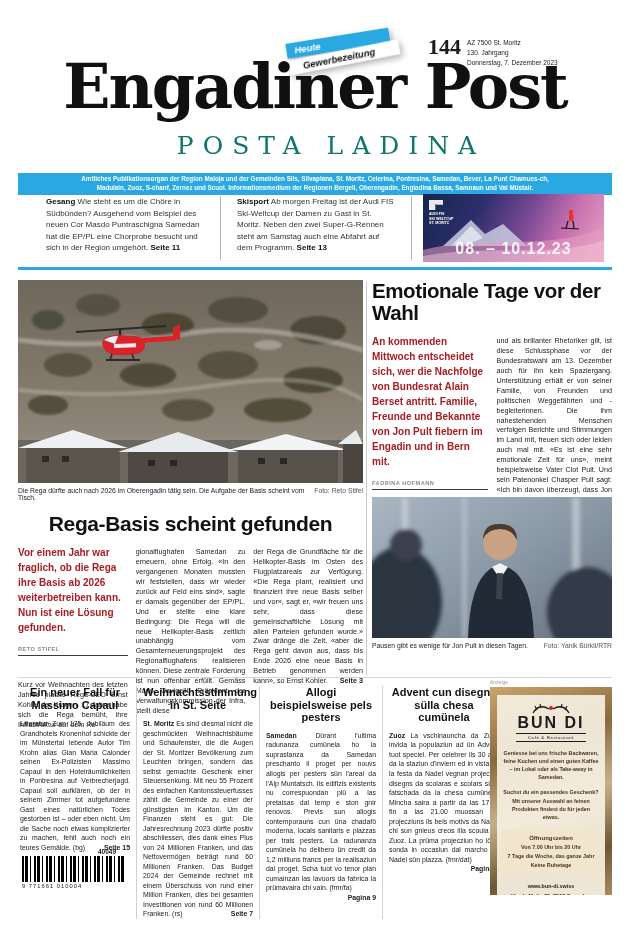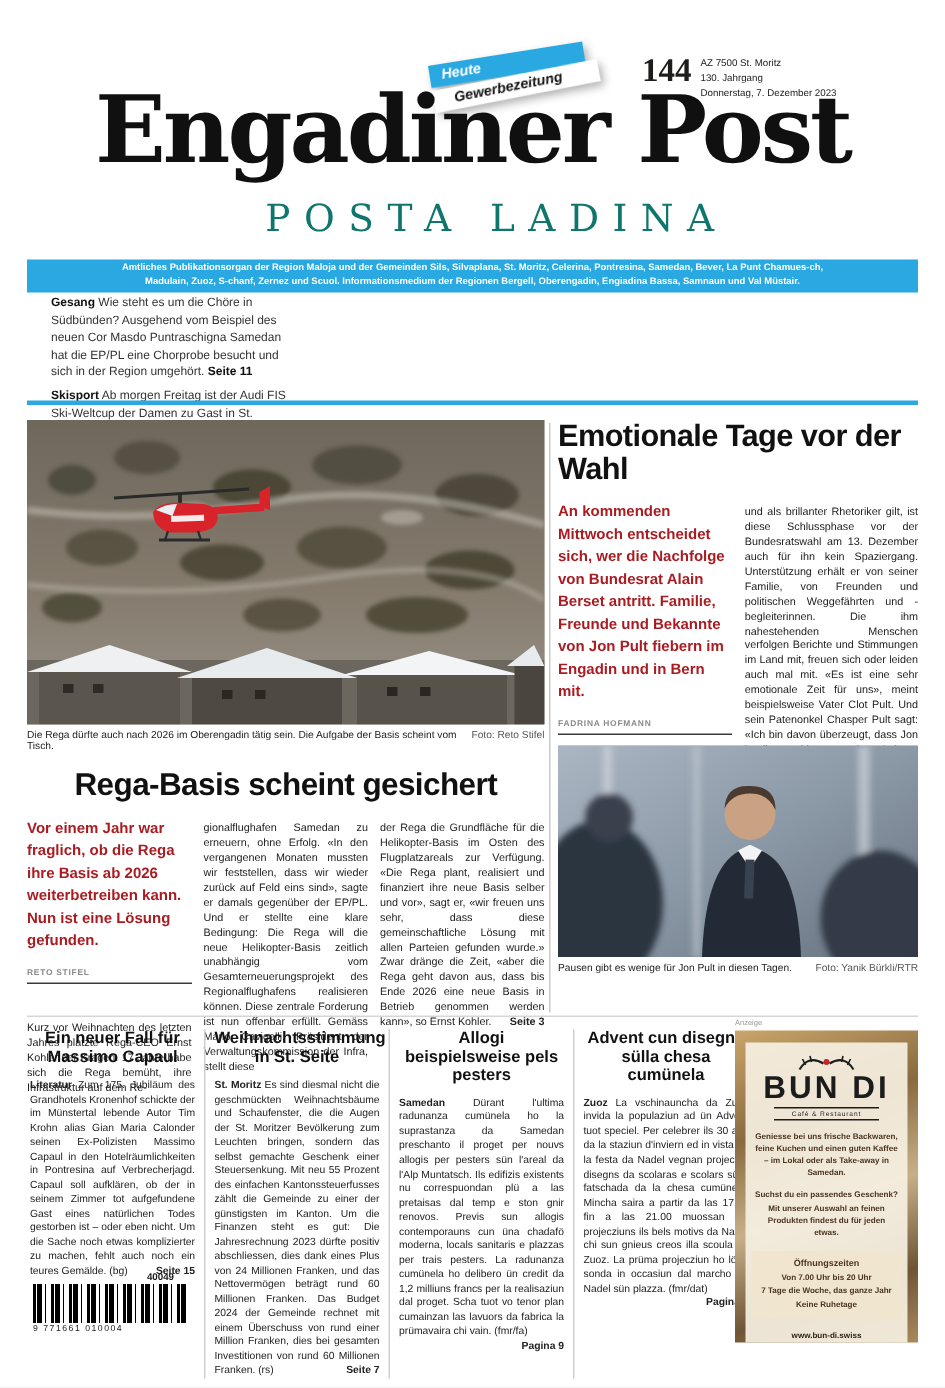--- a/index.html
+++ b/index.html
@@ -16,21 +16,21 @@
   .sticker { position:absolute; left:287px; top:35px; transform:rotate(-9deg); width:112px; filter:drop-shadow(2px 3px 3px rgba(0,0,0,.3)); }
   .sticker .s-blue { background:#29a8e1; color:#fff; font-weight:bold; font-style:italic; font-size:9.5px; padding:2px 6px 2px 8px; width:104px; }
   .sticker .s-white { background:#fff; color:#111; font-weight:bold; font-style:italic; font-size:9.5px; padding:2px 6px 2px 14px; width:112px; transform:rotate(-2deg); }
   .masthead { position:absolute; left:0; top:56px; width:630px; text-align:center;
     font-family:"DejaVu Serif", serif; font-weight:bold; font-size:62px; letter-spacing:-2px; color:#101010; line-height:1; }
   .masthead-sub { position:absolute; left:16px; top:131px; width:630px; text-align:center;
     font-family:"DejaVu Serif", serif; font-size:25px; letter-spacing:9px; color:#0f766e; }
   .banner { position:absolute; left:18px; top:173px; width:594px; background:#29a8e1; color:#fff;
     font-size:6.3px; font-weight:bold; text-align:center; line-height:1.4; padding:2px 4px; }
   
-  .teaser-row { position:absolute; left:18px; top:194px; width:594px; height:70px; display:flex;flex-direction:column; }
+  .teaser-row { position:absolute; left:30px; top:194px; width:594px; height:70px; display:flex; }
   .teaser { width:190px; padding:2px 14px 0 16px; font-size:8px; line-height:1.45; color:#333; }
   .teaser .kick { font-weight:bold; color:#111; }
   .teaser .pg { font-weight:bold; color:#111; }
   .vdiv { width:1px; background:#b5b5b5; height:64px; margin-top:2px; }
   .ski-ad { position:relative; width:181px; height:68px; margin-left:11px; overflow:hidden;
     background:linear-gradient(115deg,#16264f 0%,#2d2e6b 30%,#7a4a94 55%,#c76fae 75%,#e9a5c4 100%); }
   .ski-ad svg { position:absolute; left:0; top:0; }
   .ski-ad .dates { position:absolute; left:0; bottom:4px; width:100%; text-align:center;
     font-weight:bold; font-size:16px; letter-spacing:1px; color:rgba(255,255,255,.88); }
   .ski-ad .logo { position:absolute; left:6px; top:6px; color:#fff; font-size:3.6px; font-weight:bold; line-height:1.3; }
@@ -73,21 +73,21 @@
   .barcode .num { text-align:right; font-size:6.5px; font-weight:bold; padding-right:10px; }
   .barcode .bars { height:26px; margin-top:1px;
     background:repeating-linear-gradient(90deg,#000 0 2px,#fff 2px 3px,#000 3px 6px,#fff 6px 8px,#000 8px 9px,#fff 9px 12px); }
   .barcode .issn { font-size:5.8px; letter-spacing:1px; margin-top:1px; }
   
   .ad-label { position:absolute; left:490px; top:679px; width:122px; font-size:5px; color:#999; }
   .bundi { position:absolute; left:490px; top:687px; width:122px; height:208px; overflow:hidden;
     background:linear-gradient(160deg,#caa56b 0%,#8a6a3f 30%,#c7b089 55%,#6e5535 80%,#a98a5c 100%); }
   .bundi .card { position:absolute; left:7px; top:8px; width:108px; background:rgba(246,240,226,.92); padding:6px 6px 5px 6px; }
   .bundi .antler { display:block; margin:0 auto; }
-  .bundi .logo { text-align:center; font-weight:bold; font-size:21px; letter-spacing:2px; color:#1c1c1c; line-height:1; }
+  .bundi .logo { text-align:center; font-weight:bold; font-size:16px; letter-spacing:2px; color:#1c1c1c; line-height:1; }
   .bundi .logo-sub { text-align:center; font-size:4.4px; letter-spacing:.6px; color:#1c1c1c; border-top:1px solid #1c1c1c; border-bottom:1px solid #1c1c1c; width:70px; margin:2px auto 0; padding:1px 0; }
   .bundi p.adp { font-size:5.4px; font-weight:bold; color:#4a3520; text-align:center; line-height:1.5; margin-top:7px; }
   .bundi .hours { background:rgba(240,229,205,.95); margin:8px -2px 0; padding:5px 3px; text-align:center; font-size:5.4px; font-weight:bold; color:#4a3520; line-height:1.6; }
   .bundi .hours .t { font-size:6px; }
   .bundi .foot { text-align:center; font-size:5.4px; font-weight:bold; color:#2e2416; line-height:1.7; margin-top:8px; }
 </style>
 </head>
 <body>
 
 <div id="page">
@@ -270,21 +270,21 @@
         <rect x="125" y="76" width="6" height="26" fill="#39424f" transform="rotate(2 125 76)"></rect>
       </g>
     </svg>
   </div>
   <div class="pult-caption">
     <span>Pausen gibt es wenige für Jon Pult in diesen Tagen.</span>
     <span class="credit">Foto: Yanik Bürkli/RTR</span>
   </div>
 
   <div class="rega">
-    <h1 class="art">Rega-Basis scheint gesichert</h1>
+    <h1 class="art">Rega-Basis scheint gefunden</h1>
     <div class="threecol">
       <div class="c">
         <p class="lead-red">Vor einem Jahr war fraglich, ob die Rega ihre Basis ab 2026 weiterbetreiben kann. Nun ist eine Lösung gefunden.</p>
         <div class="byline">RETO STIFEL</div>
         <p class="body">Kurz vor Weihnachten des letzten Jahres platzte Rega-CEO Ernst Kohler der Kragen. 17 Jahre habe sich die Rega bemüht, ihre Infrastruktur auf dem Re-</p>
       </div>
       <div class="c">
         <p class="body" style="margin-top:2px">gionalflughafen Samedan zu erneuern, ohne Erfolg. «In den vergangenen Monaten mussten wir feststellen, dass wir wieder zurück auf Feld eins sind», sagte er damals gegenüber der EP/PL. Und er stellte eine klare Bedingung: Die Rega will die neue Helikopter-Basis zeitlich unabhängig vom Gesamterneuerungsprojekt des Regionalflughafens realisieren können. Diese zentrale Forderung ist nun offenbar erfüllt. Gemäss Mario Cavigelli, Präsident der Verwaltungskommission der Infra, stellt diese</p>
       </div>
       <div class="c">

